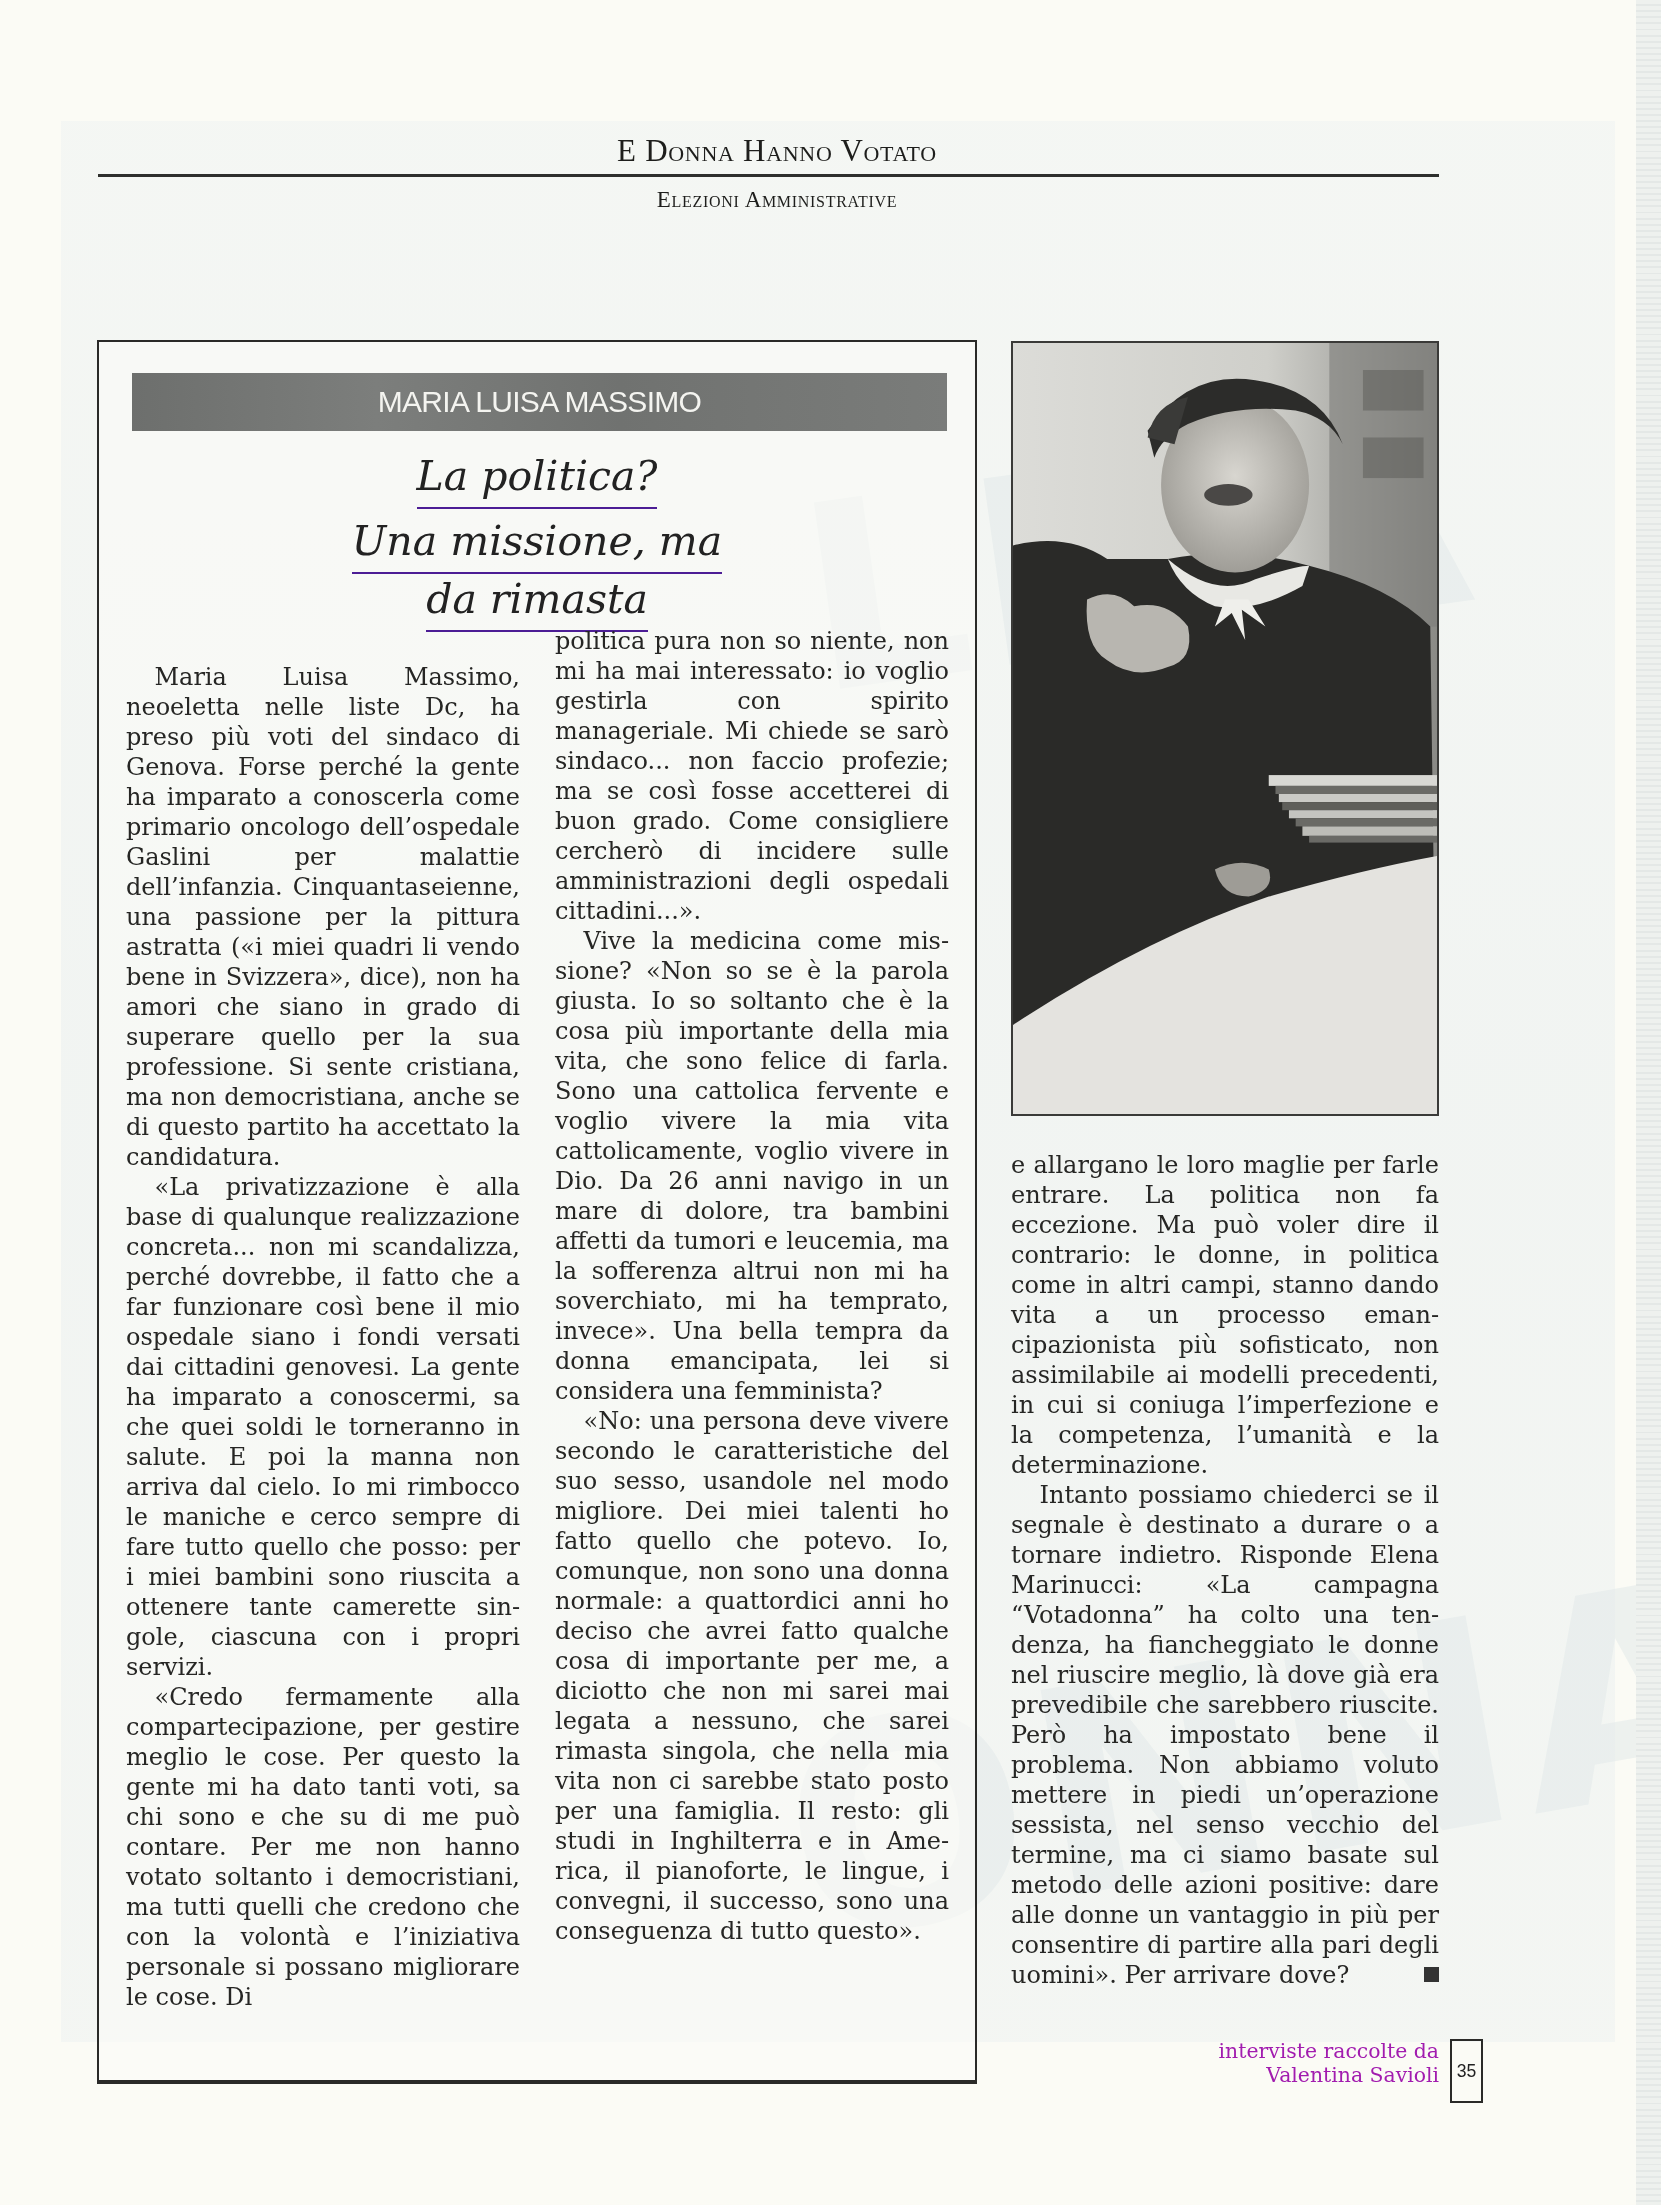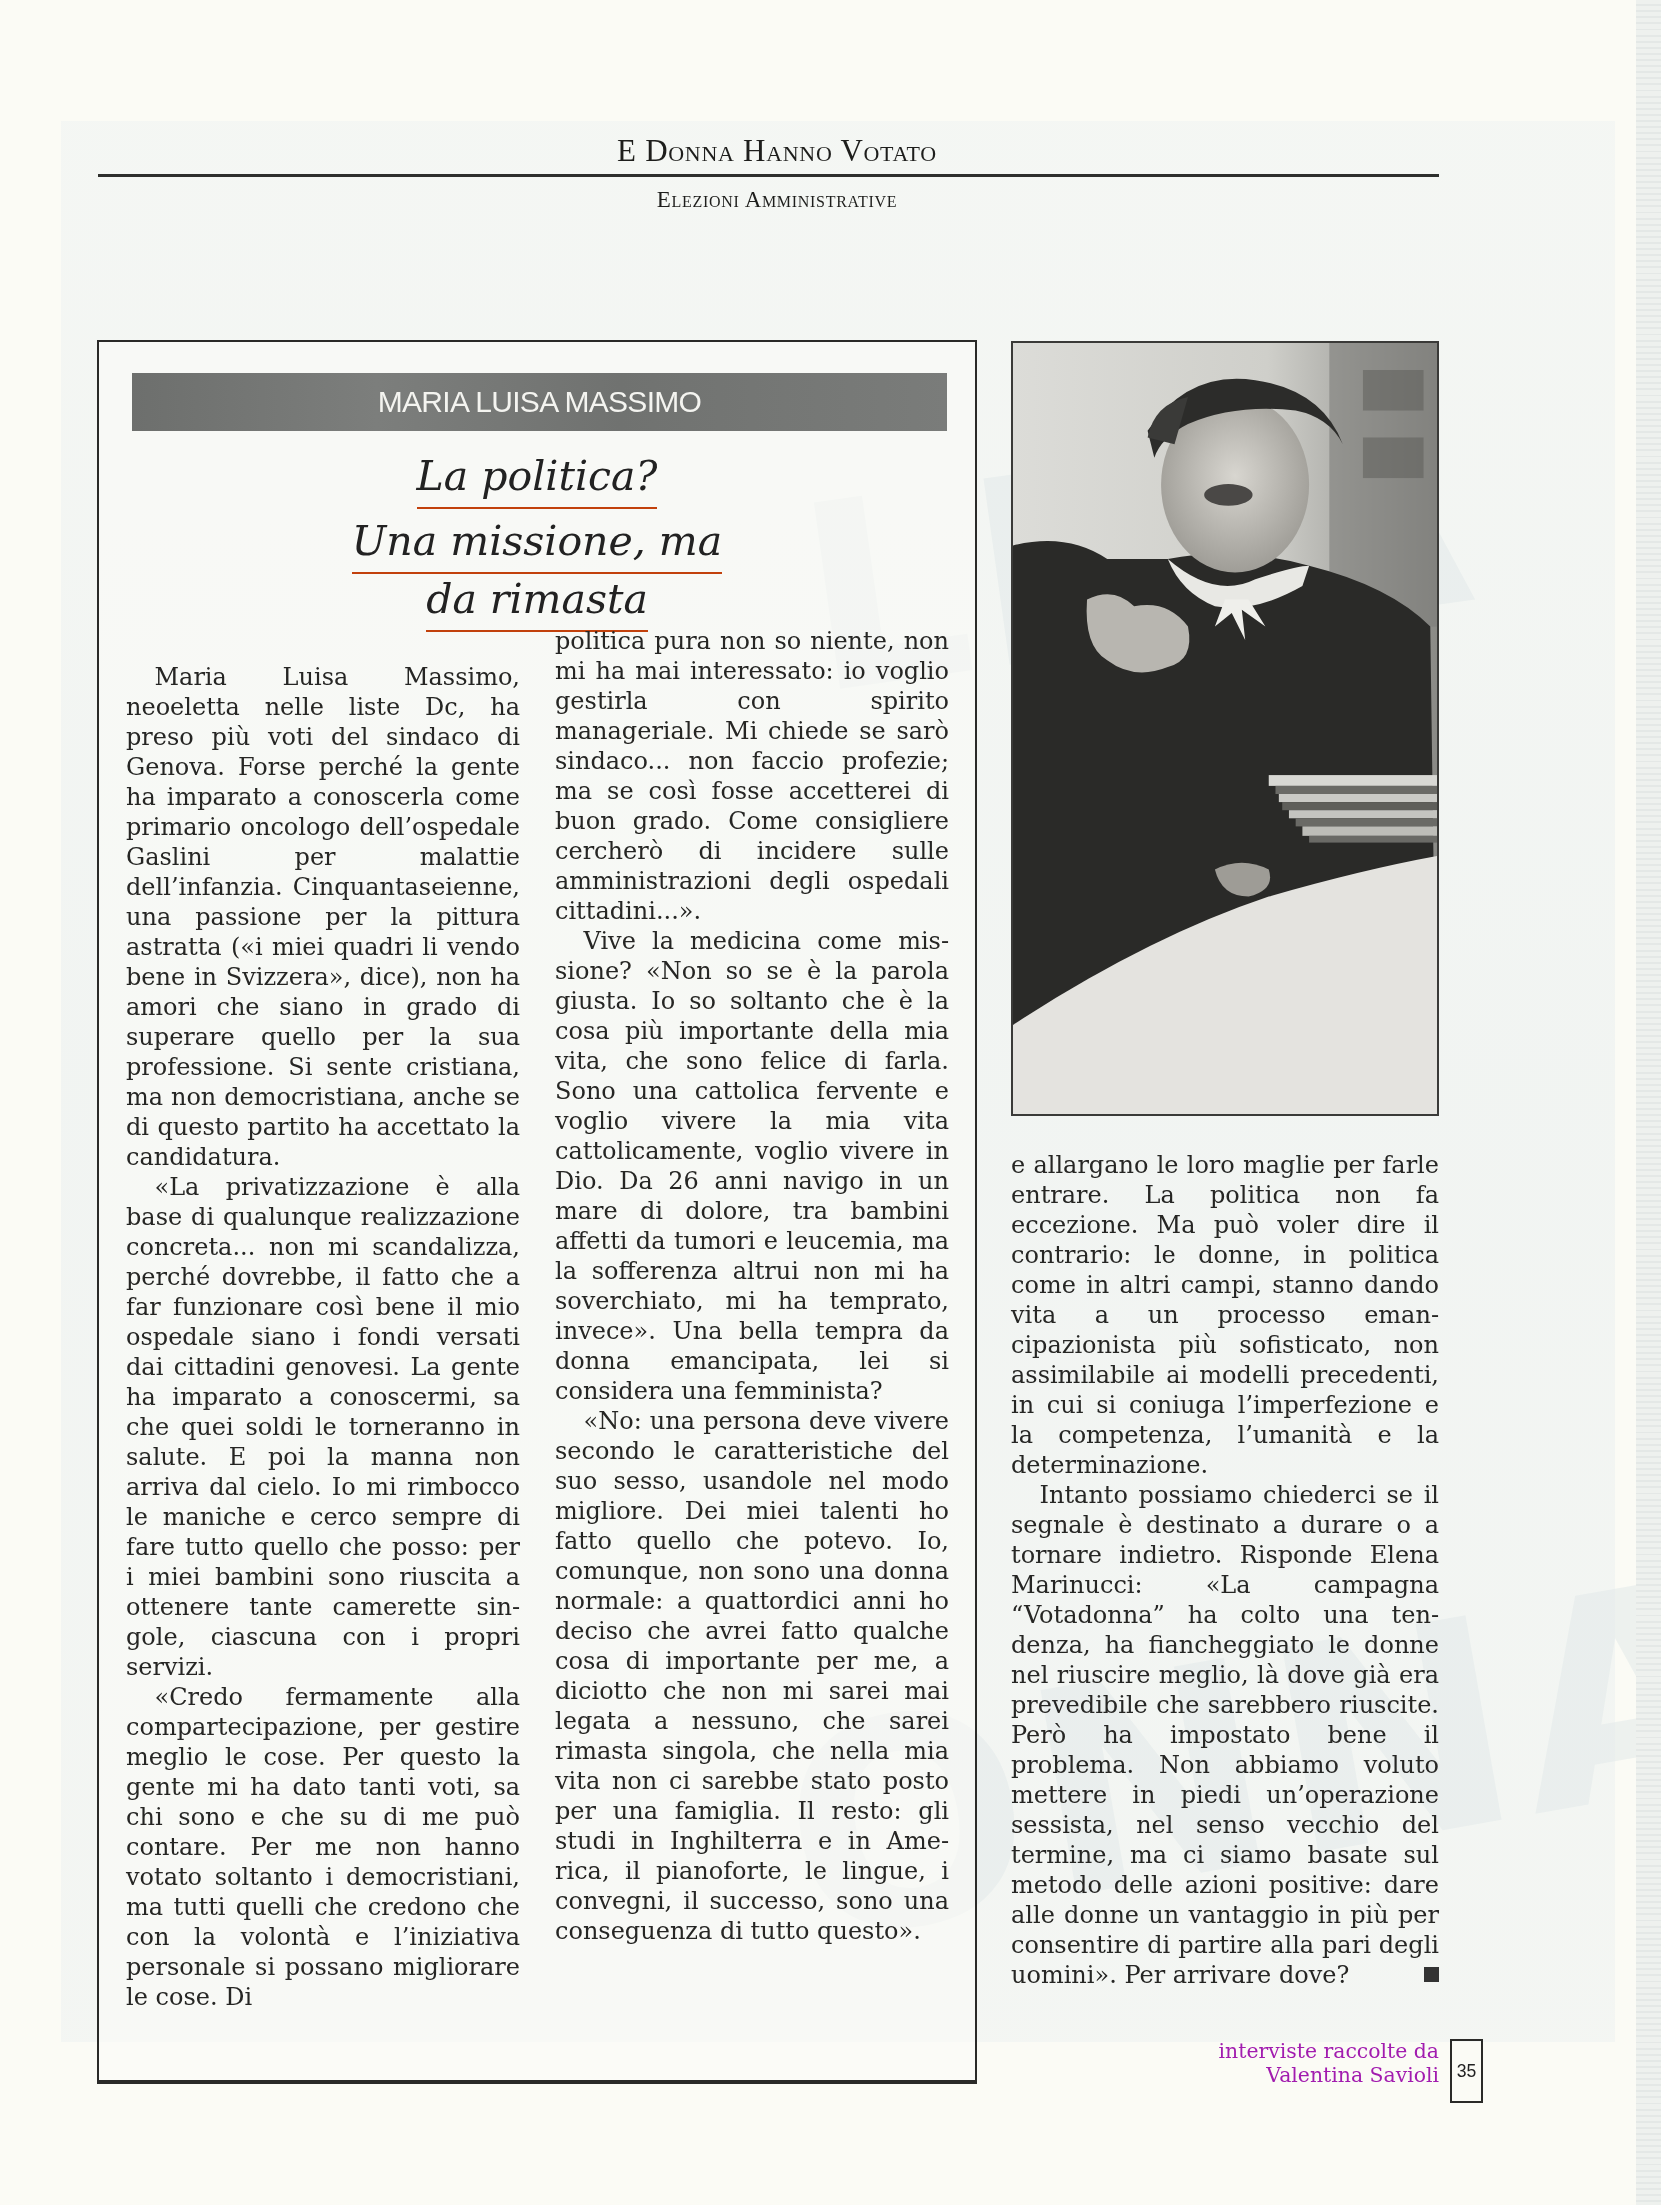--- a/index.html
+++ b/index.html
@@ -53,21 +53,21 @@
   .name-banner span {
     font-family: "Liberation Sans", sans-serif; font-size: 30px; color: #f4f4f0;
     letter-spacing: -0.7px;
   }
   .headline {
     position: absolute; left: 97px; width: 880px; text-align: center;
     font-family: "DejaVu Serif", serif; font-style: italic; font-size: 41px; color: #222;
     line-height: 1;
   }
   .headline .line {
-    display: inline-block; padding-bottom: 9.5px; border-bottom: 2px solid #c2410c;
+    display: inline-block; padding-bottom: 9.5px; border-bottom: 2px solid #4c1d95;
   }
 
   
   .col {
     position: absolute; font-size: 24px; line-height: 30px; text-align: justify;
     hyphens: manual; color: #262624;
   }
   .col p { margin: 0; text-indent: 28.5px; }
   .col p.noindent { text-indent: 0; }
   .col-1 { left: 126px; top: 662px; width: 394px; }

